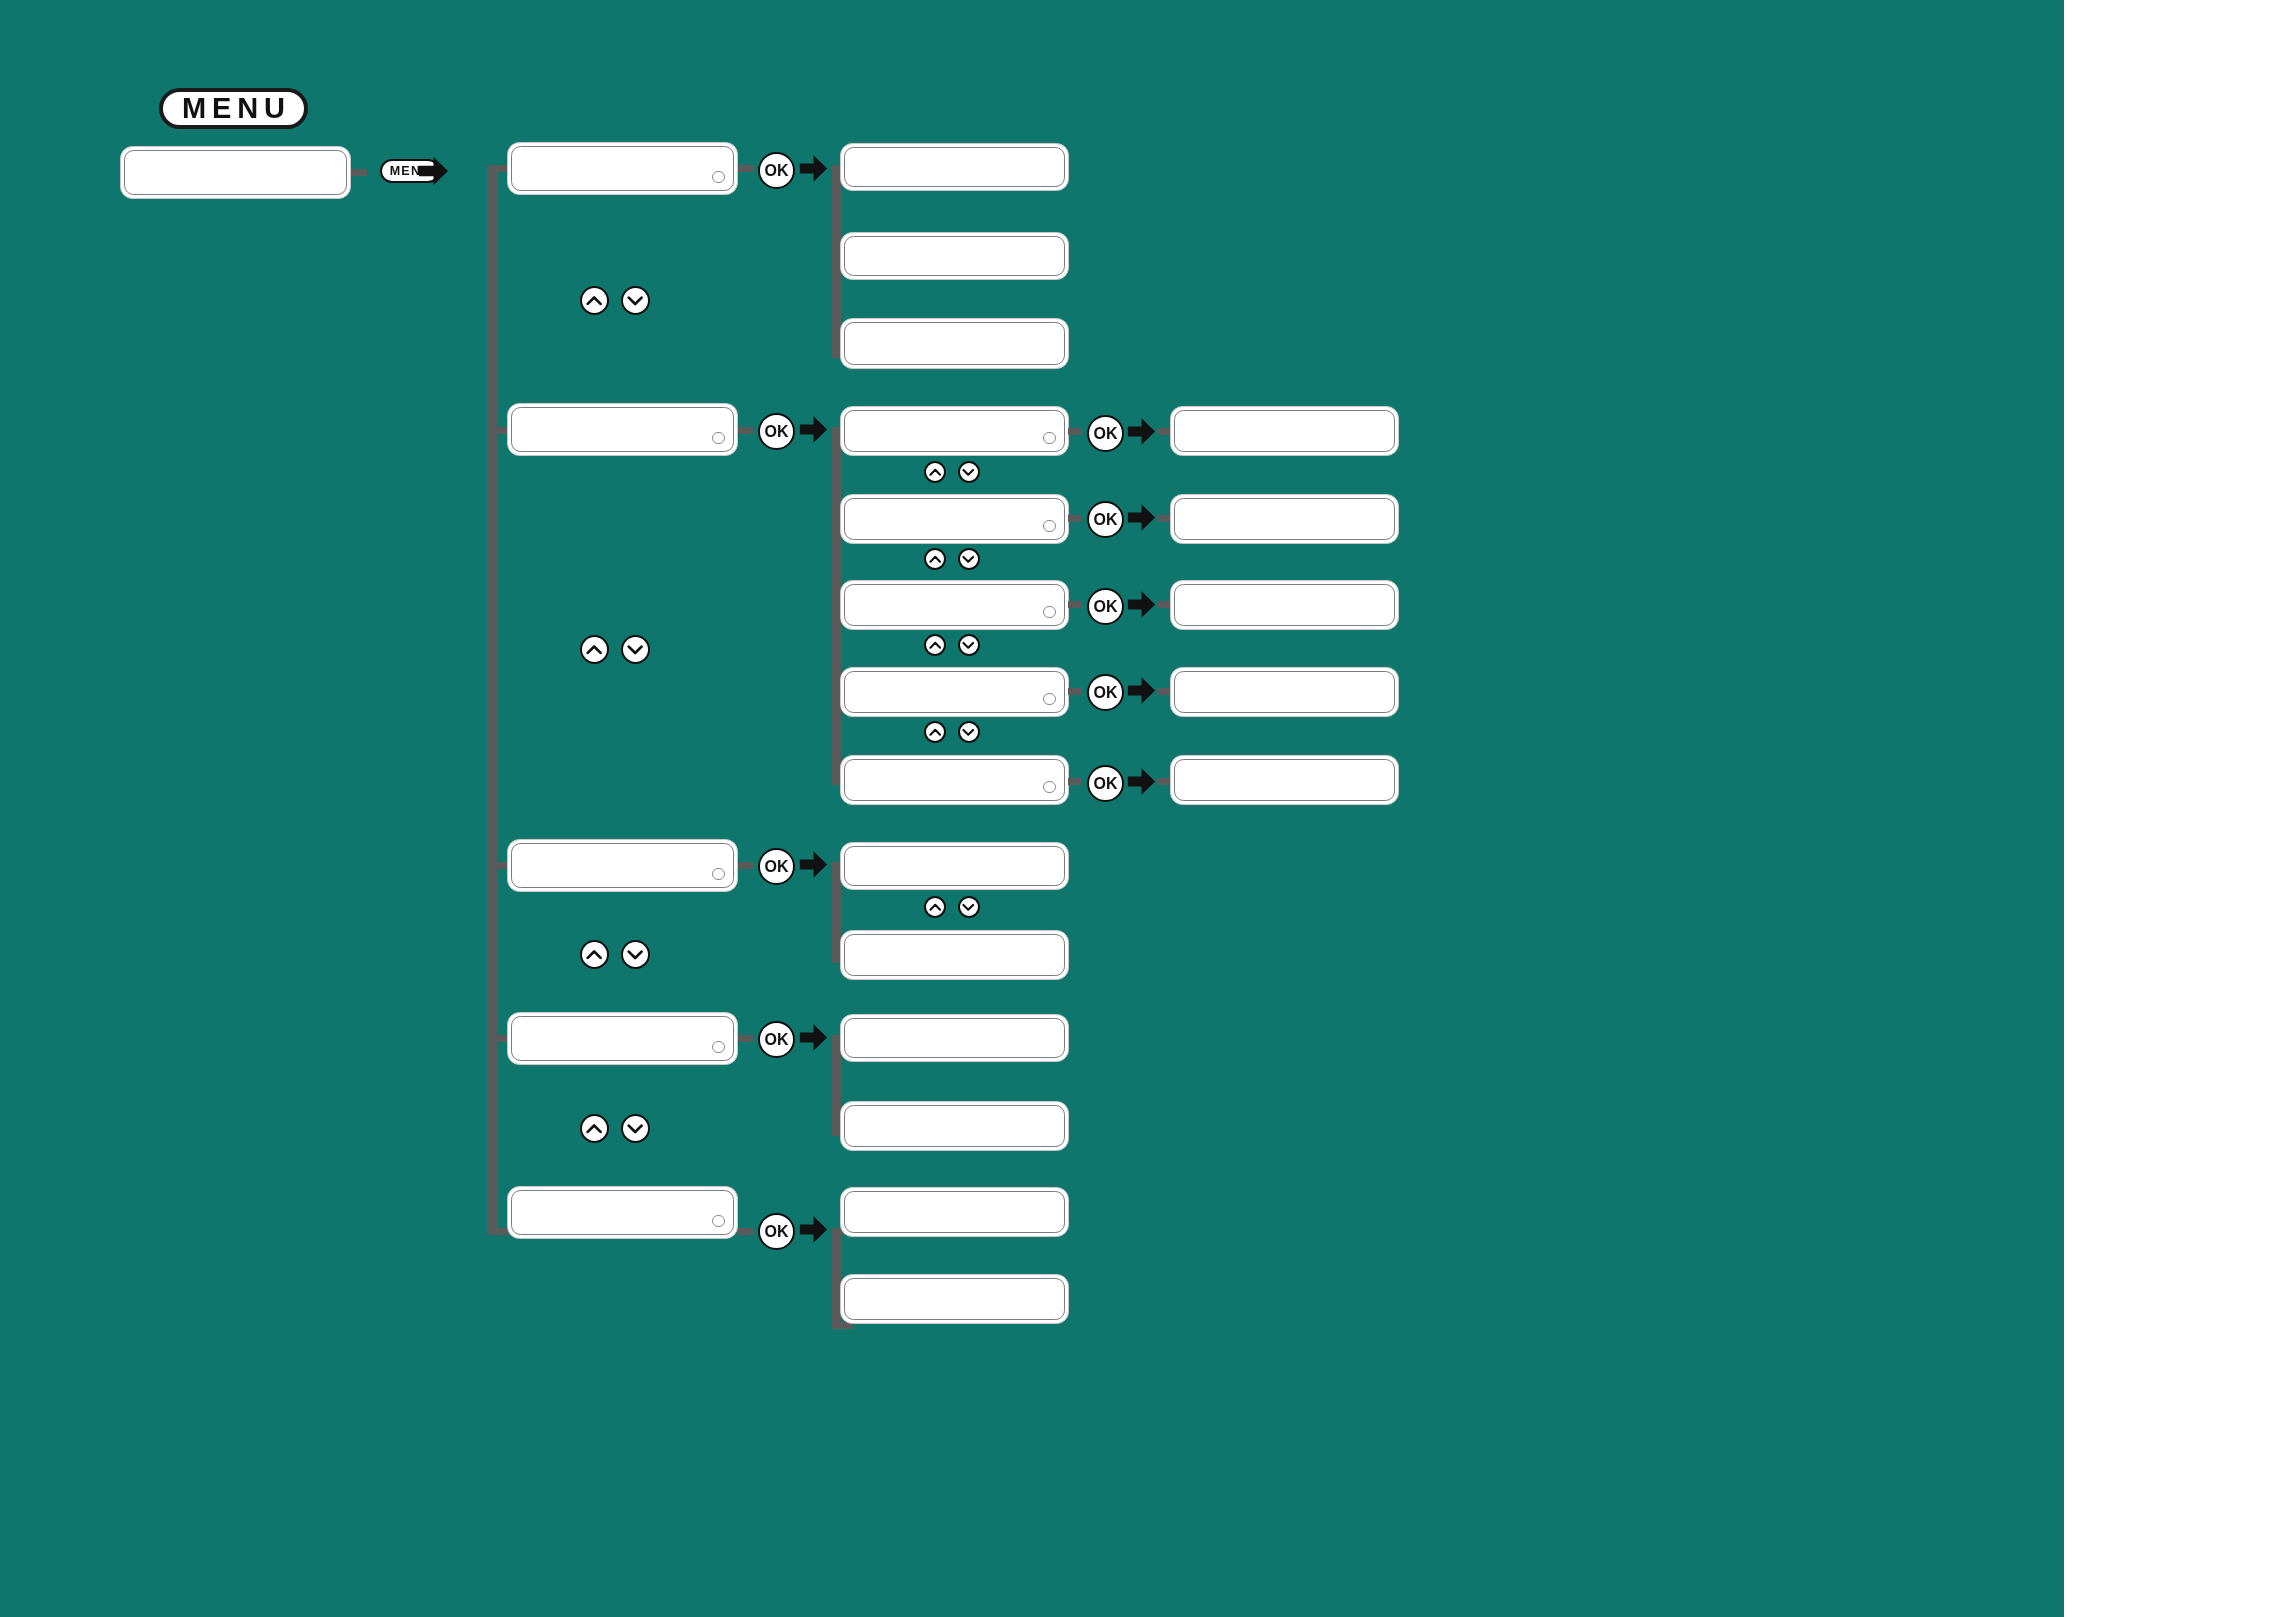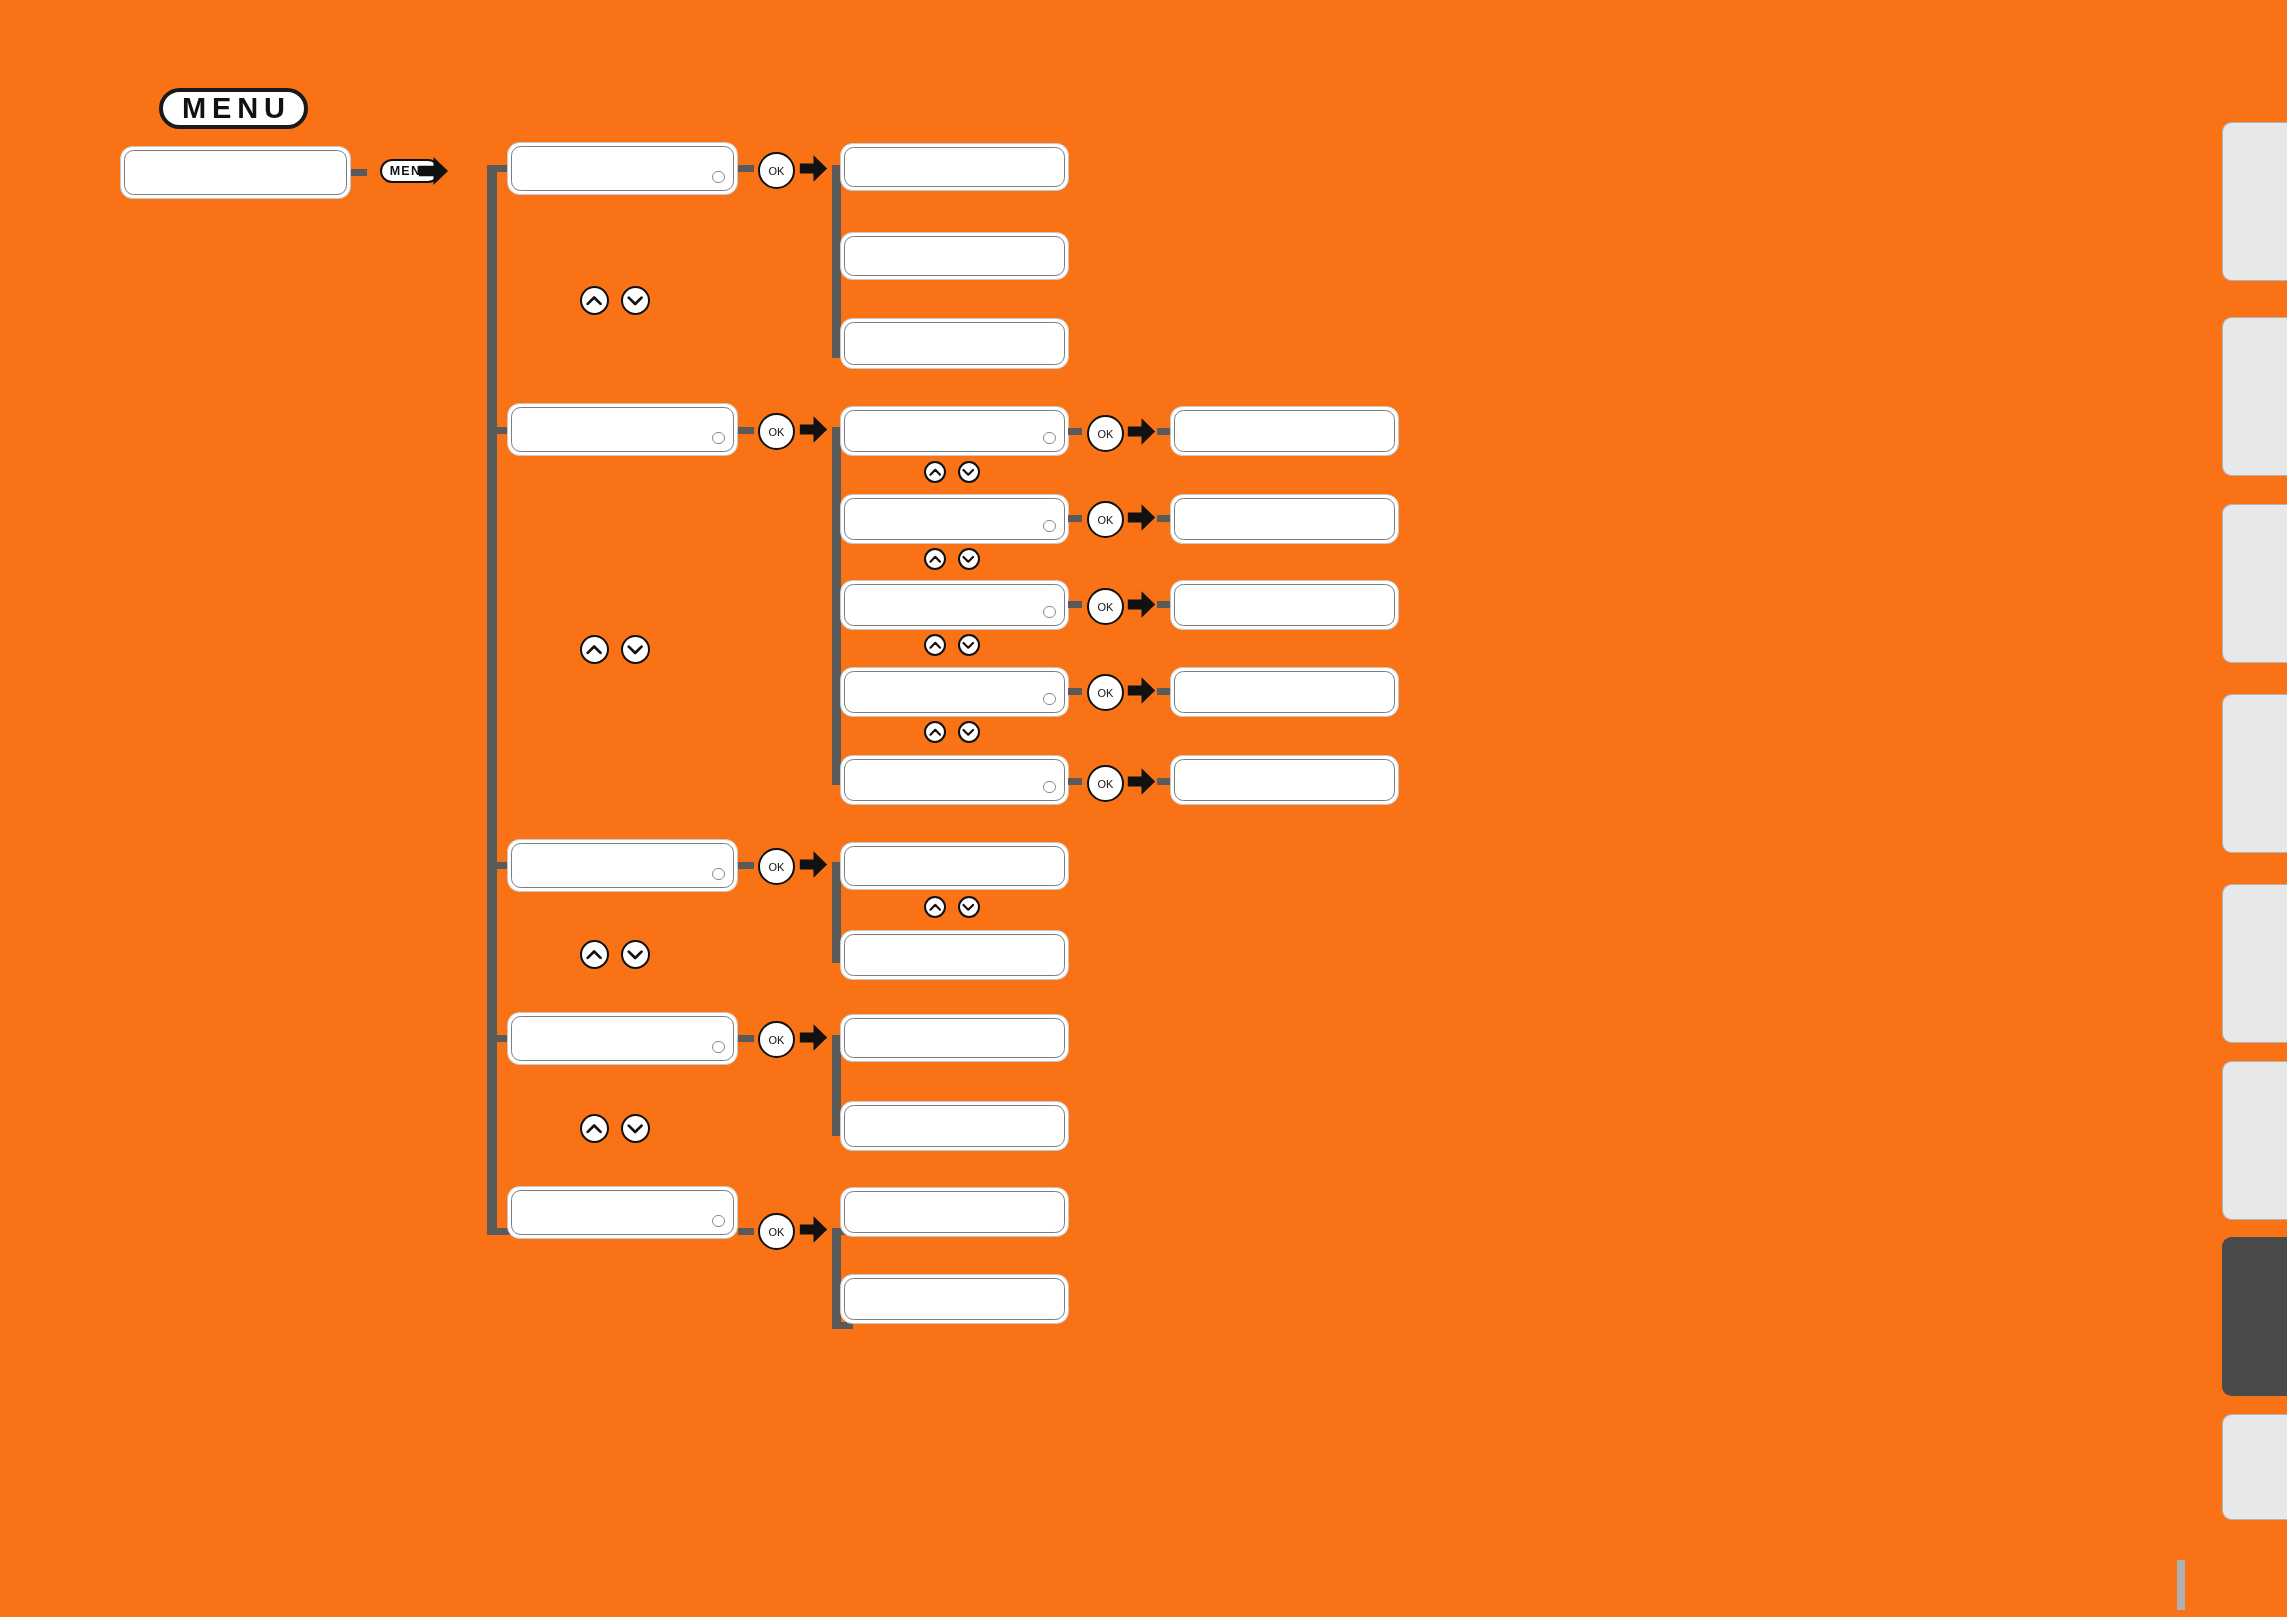--- a/index.html
+++ b/index.html
@@ -8,23 +8,23 @@
     padding: 0;
     background: #ffffff;
   }
   body {
     font-family: "Liberation Sans", sans-serif;
     -webkit-font-smoothing: antialiased;
   }
 
   #page {
     position: relative;
-    width: 2287px;
+    width: 2064px;
     height: 1618px;
-    background: #f97316;
+    background: #0f766e;
     overflow: hidden;
   }
 
   
   .menu-title-pill {
     position: absolute;
     display: flex;
     align-items: center;
     justify-content: center;
     border: 4.8px solid #1a1a1a;
@@ -97,22 +97,22 @@
 
   
   .ok-btn {
     position: absolute;
     width: 37px;
     height: 37px;
     border-radius: 50%;
     border: 2.9px solid #111111;
     background: #ffffff;
     color: #111111;
-    font-size: 11px;
-    font-weight: 400;
+    font-size: 16px;
+    font-weight: 700;
     display: flex;
     align-items: center;
     justify-content: center;
     box-sizing: border-box;
     letter-spacing: 0px;
   }
 
   
   .blk-arrow {
     position: absolute;

